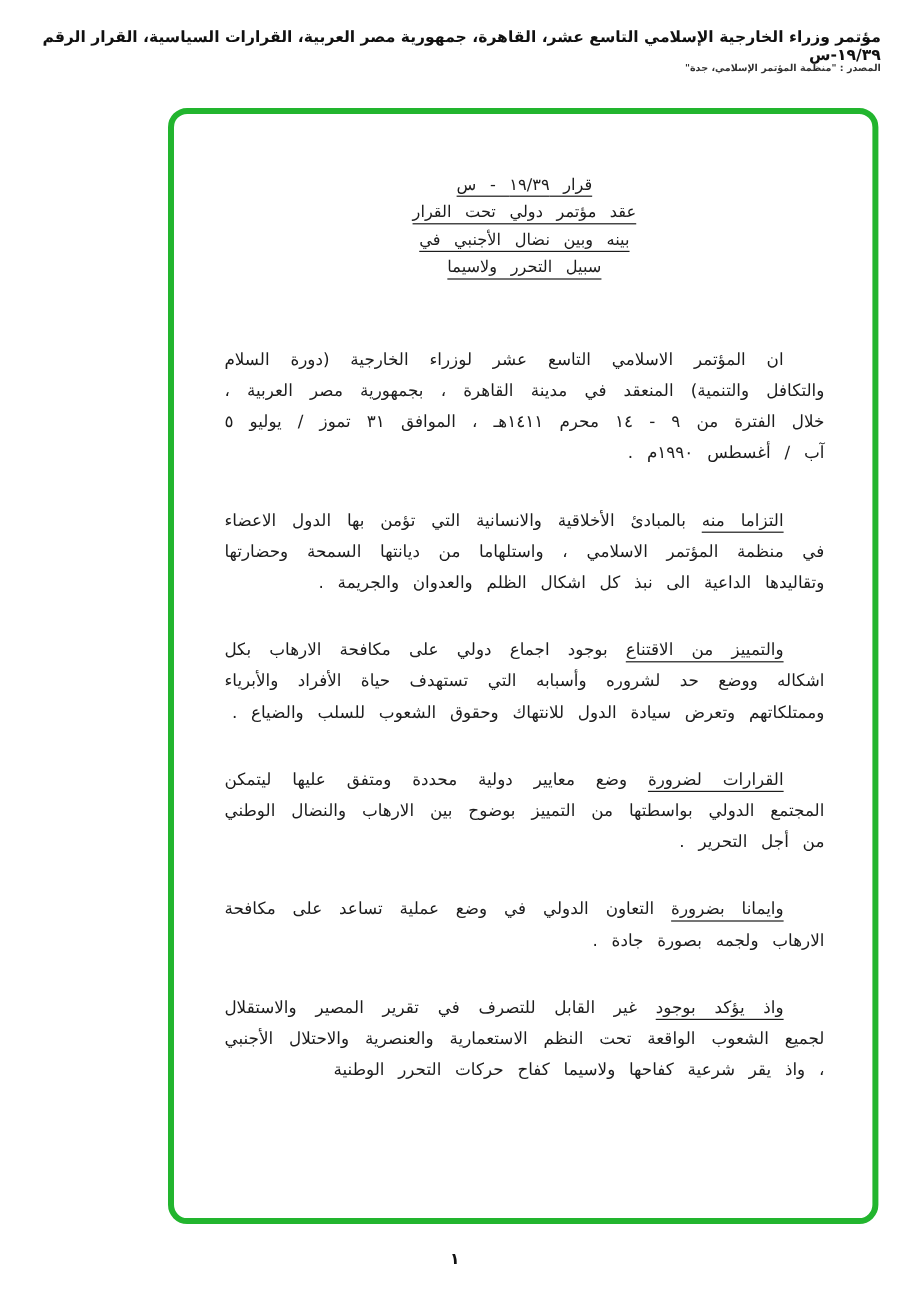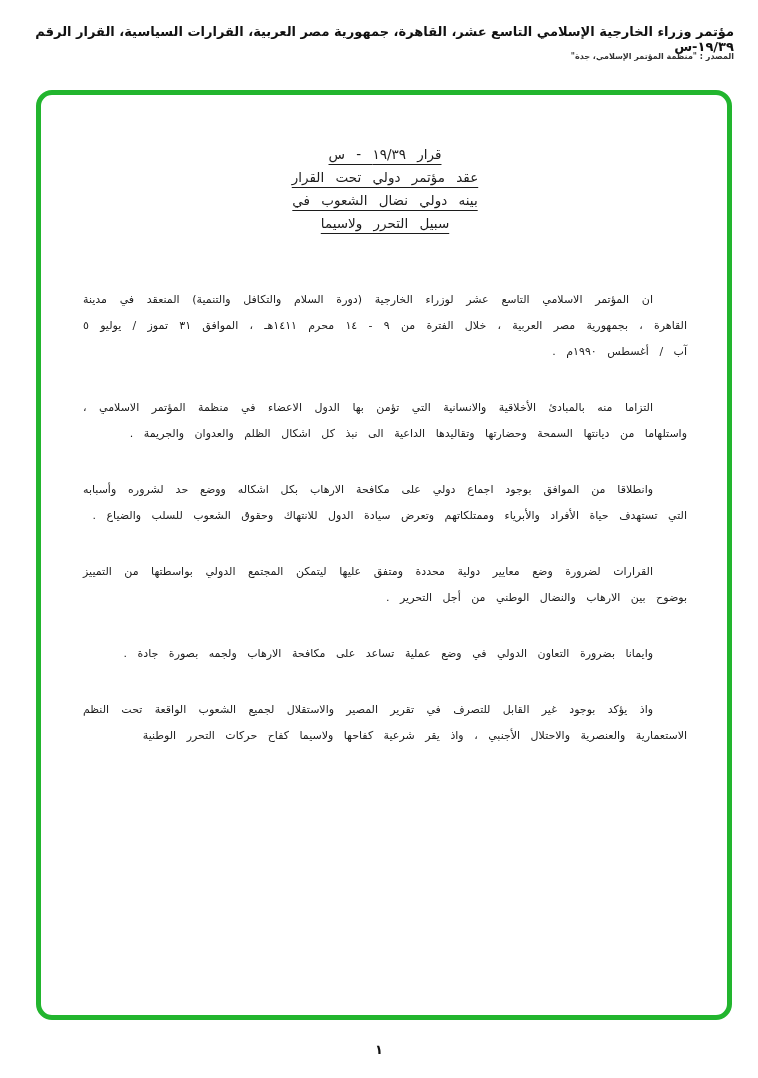--- a/index.html
+++ b/index.html
@@ -38,21 +38,21 @@
     direction: rtl;
     text-align: right;
     font-weight: bold;
     font-size: 8px;
     color: #333333;
   }
   .green-frame {
     position: absolute;
     top: 90px;
     right: 26px;
-    width: 696px;
+    width: 592px;
     height: 930px;
     border: 5px solid #d946ef;
     border-radius: 16px;
     box-sizing: border-box;
     background: #ffffff;
   }
   .doc-content {
     position: absolute;
     top: 48px;
     right: 40px;
@@ -66,28 +66,29 @@
     line-height: 23px;
     margin-bottom: 52px;
     word-spacing: 7px;
   }
   .title-line {
     text-decoration: underline;
     text-underline-offset: 5px;
     text-decoration-thickness: 1px;
   }
   .para {
-    font-size: 11px;
+    font-size: 14px;
     line-height: 26px;
     text-align: justify;
     word-spacing: 7px;
     margin: 0 0 30px 0;
     text-indent: 34px;
   }
   .para .lead-u {
+    text-decoration: underline;
     text-underline-offset: 5px;
     text-decoration-thickness: 1px;
   }
   .page-number {
     position: absolute;
     top: 1042px;
     left: 0;
     width: 758px;
     text-align: center;
     font-size: 13px;
@@ -103,35 +104,35 @@
   <div class="header-line">مؤتمر وزراء الخارجية الإسلامي التاسع عشر، القاهرة، جمهورية مصر العربية، القرارات السياسية، القرار الرقم ١٩/٣٩-س</div>
 
   <div class="source-line">المصدر : "منظمة المؤتمر الإسلامي، جدة"</div>
 
   <div class="green-frame" style="border-color: rgb(34, 181, 46);">
     <div class="doc-content">
 
       <div class="title-block">
         <div class="title-line">قرار ١٩/٣٩ - س</div>
         <div class="title-line">عقد مؤتمر دولي تحت القرار</div>
-        <div class="title-line">بينه دولي نضال الشعوب في</div>
+        <div class="title-line">بينه وبين نضال الأجنبي في</div>
         <div class="title-line">سبيل التحرر ولاسيما</div>
       </div>
 
       <p class="para">
         <span>ان المؤتمر الاسلامي التاسع عشر لوزراء الخارجية (دورة السلام والتكافل والتنمية) المنعقد في مدينة القاهرة ، بجمهورية مصر العربية ، خلال الفترة من ٩ - ١٤ محرم ١٤١١هـ ، الموافق ٣١ تموز / يوليو ٥ آب / أغسطس ١٩٩٠م .</span>
       </p>
 
       <p class="para">
         <span class="lead-u">التزاما منه</span>
         <span>بالمبادئ الأخلاقية والانسانية التي تؤمن بها الدول الاعضاء في منظمة المؤتمر الاسلامي ، واستلهاما من ديانتها السمحة وحضارتها وتقاليدها الداعية الى نبذ كل اشكال الظلم والعدوان والجريمة .</span>
       </p>
 
       <p class="para">
-        <span class="lead-u">وانطلاقا من الموافق</span>
+        <span class="lead-u">والتمييز من الاقتناع</span>
         <span>بوجود اجماع دولي على مكافحة الارهاب بكل اشكاله ووضع حد لشروره وأسبابه التي تستهدف حياة الأفراد والأبرياء وممتلكاتهم وتعرض سيادة الدول للانتهاك وحقوق الشعوب للسلب والضياع .</span>
       </p>
 
       <p class="para">
         <span class="lead-u">القرارات لضرورة</span>
         <span>وضع معايير دولية محددة ومتفق عليها ليتمكن المجتمع الدولي بواسطتها من التمييز بوضوح بين الارهاب والنضال الوطني من أجل التحرير .</span>
       </p>
 
       <p class="para">
         <span class="lead-u">وايمانا بضرورة</span>

